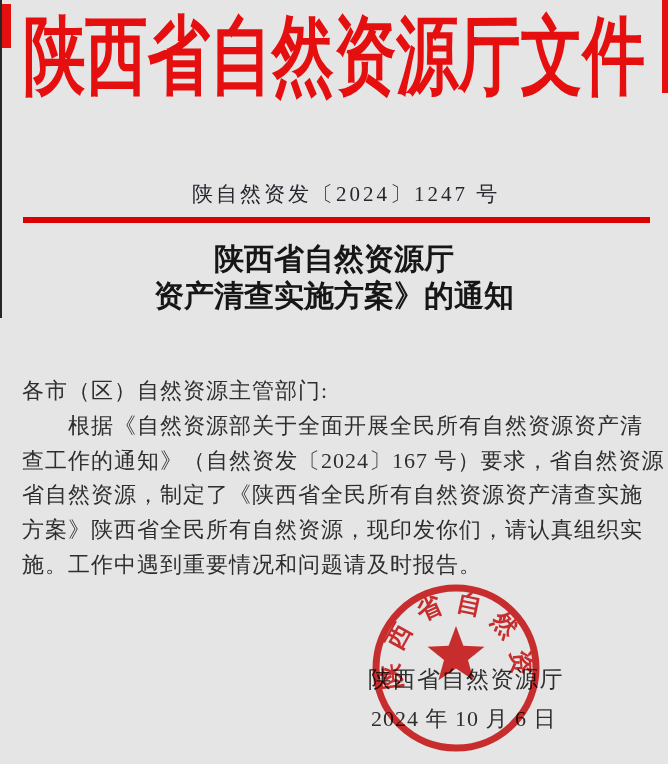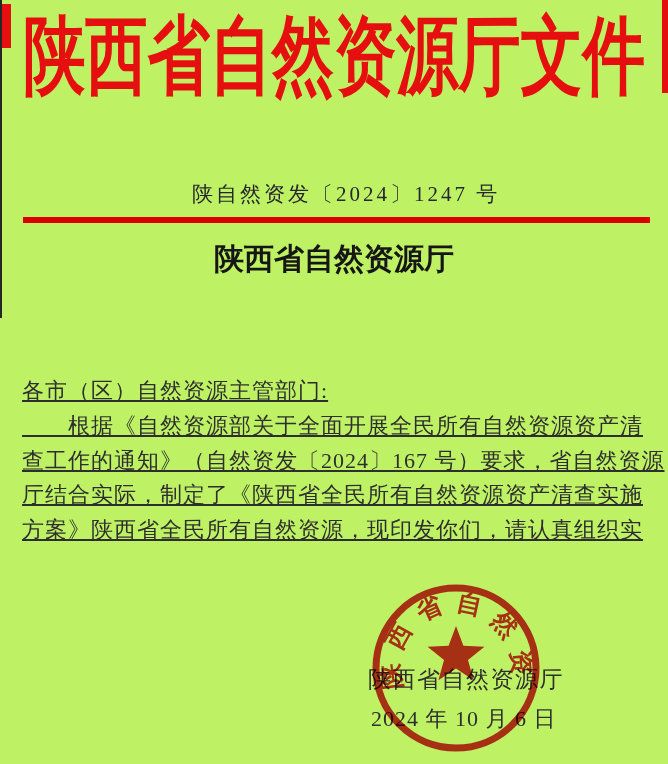--- a/index.html
+++ b/index.html
@@ -5,21 +5,21 @@
   :root{
     --header-red:#e60f0f;
     --line-red:#dd0000;
     --seal-red:#dd2222;
     --body-text:#2e2e2e;
     --title-text:#161616;
   }
   *{margin:0;padding:0;box-sizing:border-box;}
   html,body{width:668px;height:764px;overflow:hidden;background:#ffffff;}
   .page{
-    position:relative;width:668px;height:764px;background:#bef264;
+    position:relative;width:668px;height:764px;background:#e5e5e5;
     font-family:"Liberation Serif","DejaVu Serif",serif;
   }
   
   .artifact-left-line{position:absolute;left:0;top:0;width:2px;height:318px;background:#262626;}
   .artifact-left-red{position:absolute;left:2px;top:4px;width:9px;height:44px;background:var(--header-red);}
   .artifact-right-red{position:absolute;right:0;top:0;width:6px;height:93px;background:var(--header-red);}
   
   .masthead{
     position:absolute;left:0;top:6px;width:668px;height:100px;
     display:flex;align-items:center;justify-content:center;
@@ -41,21 +41,21 @@
   .notice-title{
     position:absolute;left:8px;top:240px;width:652px;text-align:center;
     font-size:30px;line-height:37px;font-weight:bold;color:var(--title-text);
   }
   
   .body-block{
     position:absolute;left:22px;top:374px;width:630px;
     font-size:22px;line-height:34.8px;color:var(--body-text);
     letter-spacing:1px;
   }
-  .body-line{white-space:pre;text-decoration:underline;}
+  .body-line{white-space:pre;}
   
   .signature{
     position:absolute;left:368px;top:664px;
     font-size:23px;color:var(--body-text);letter-spacing:1.5px;white-space:nowrap;
   }
   .date{
     position:absolute;left:371px;top:704px;
     font-size:22px;color:var(--body-text);letter-spacing:1px;white-space:nowrap;
   }
   
@@ -82,28 +82,30 @@
   <div class="masthead">
     <span class="masthead-text">陕西省自然资源厅文件</span>
   </div>
 
   <div class="doc-number">陕自然资发〔2024〕1247 号</div>
 
   <div class="red-line"></div>
 
   <div class="notice-title">
     <div>陕西省自然资源厅</div>
+    <div>资产清查实施方案》的通知</div>
   </div>
 
   <div class="body-block">
     <div class="body-line">各市（区）自然资源主管部门:</div>
     <div class="body-line">　　根据《自然资源部关于全面开展全民所有自然资源资产清</div>
     <div class="body-line">查工作的通知》（自然资发〔2024〕167 号）要求，省自然资源</div>
-    <div class="body-line">厅结合实际，制定了《陕西省全民所有自然资源资产清查实施</div>
+    <div class="body-line">省自然资源，制定了《陕西省全民所有自然资源资产清查实施</div>
     <div class="body-line">方案》陕西省全民所有自然资源，现印发你们，请认真组织实</div>
+    <div class="body-line">施。工作中遇到重要情况和问题请及时报告。</div>
   </div>
 
   <div class="signature">陕西省自然资源厅</div>
   <div class="date">2024 年 10 月 6 日</div>
 
   <svg class="seal" viewBox="0 0 180 176">
     <circle class="seal-ring" cx="88" cy="86" r="80"></circle>
     <polygon class="seal-star" points="88,44 95.4,63.8 116.5,64.7 100,77.9 105.6,98.3 88,86.6 70.4,98.3 76,77.9 59.5,64.7 80.6,63.8"></polygon>
     <path id="sealArc" d="M 34.4 105.5 A 57 57 0 1 1 141.6 105.5" fill="none"></path>
     <text class="seal-text">

